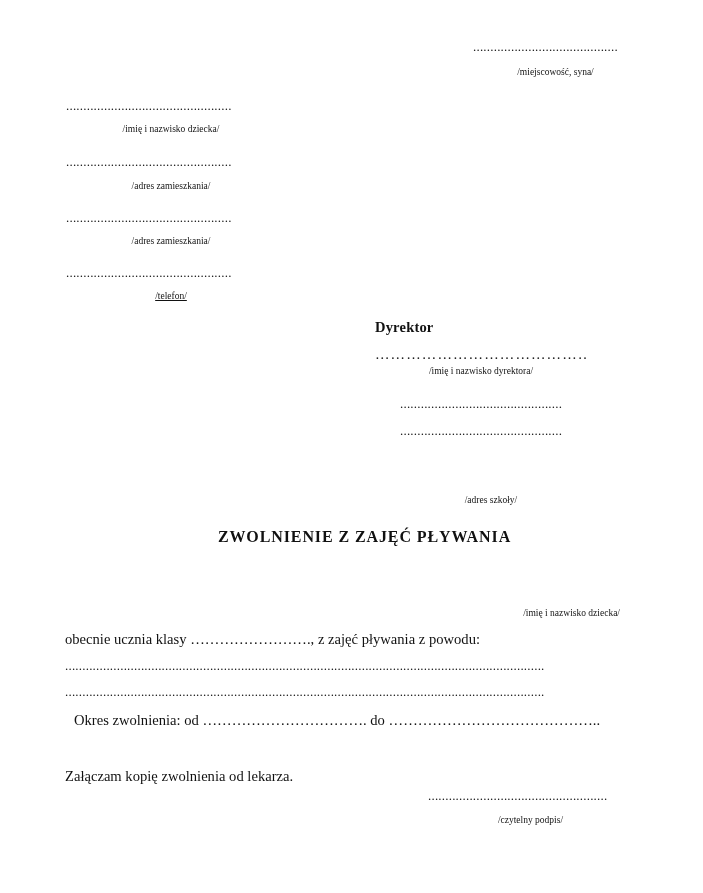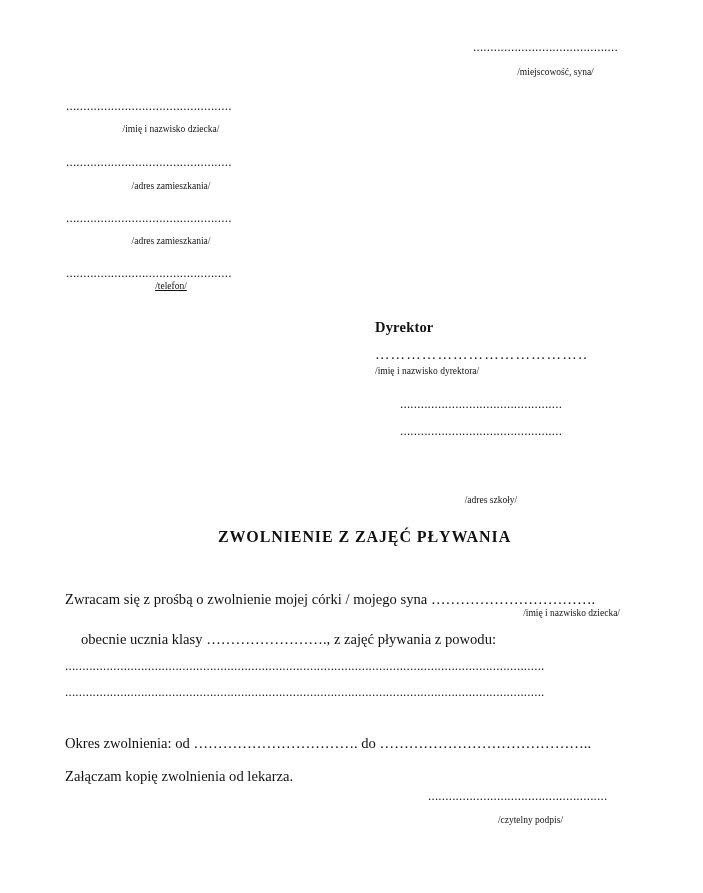--- a/index.html
+++ b/index.html
@@ -62,32 +62,32 @@
   .sender-rule  { left: 66px; width: 210px; }
   .sender-label { left: 66px; width: 210px; text-align: center; }
 
   #sender-name-rule   { top: 99px; }
   #sender-name-label  { top: 124px; }
   #sender-addr1-rule  { top: 155px; }
   #sender-addr1-label { top: 181px; }
   #sender-addr2-rule  { top: 211px; }
   #sender-addr2-label { top: 236px; }
   #sender-phone-rule  { top: 266px; }
-  #sender-phone-label { top: 281px; text-decoration: underline; }
+  #sender-phone-label { top: 291px; text-decoration: underline; }
 
   
   #recipient-title {
     left: 375px; top: 319px;
     font-size: 14.5px;
     font-weight: bold;
     letter-spacing: 0.2px;
     text-align: right;
   }
   #recipient-name-rule  { left: 375px; top: 347px; width: 212px; }
-  #recipient-name-label { left: 375px; top: 366px; width: 212px; text-align: left; }
+  #recipient-name-label { left: 375px; top: 366px; width: 212px; text-align: center; }
   #school-addr-rule-1   { left: 400px; top: 397px; width: 182px; }
   #school-addr-rule-2   { left: 400px; top: 424px; width: 182px; }
   #school-addr-label    { left: 400px; top: 451px; width: 182px; text-align: center; margin-top: 44px; }
 
   
   #doc-title {
     left: 0; top: 528px;
     width: 703px;
     text-align: center;
     font-size: 16px;
@@ -99,26 +99,26 @@
   
   .body-line {
     left: 65px;
     width: 575px;
     font-size: 14.6px;
     line-height: 1.25;
     white-space: nowrap;
   }
   #body-line-1 { top: 590px; }
   #child-name-label { left: 440px; top: 608px; width: 180px; text-align: right; }
-  #body-line-2 { top: 630px; margin-left: 16px; }
+  #body-line-2 { top: 630px; }
 
   #reason-rule-1 { left: 65px; top: 659px; width: 573px; }
   #reason-rule-2 { left: 65px; top: 685px; width: 573px; }
 
-  #body-line-3 { top: 734px; }
+  #body-line-3 { top: 711px; margin-left: 9px; }
   #body-line-4 { top: 767px; }
 
   
   #signature-rule  { left: 428px; top: 789px; width: 205px; }
   #signature-label { left: 428px; top: 815px; width: 205px; text-align: center; }
 </style>
 </head>
 <body>
 
 <div class="page">
@@ -142,21 +142,20 @@
 
   <div class="abs dots wide" id="recipient-name-rule">…………………………………….</div>
   <div class="abs caption" id="recipient-name-label">/imię i nazwisko dyrektora/</div>
 
   <div class="abs dots tight" id="school-addr-rule-1">...............................................</div>
   <div class="abs dots tight" id="school-addr-rule-2">...............................................</div>
   <div class="abs caption" id="school-addr-label">/adres szkoły/</div>
 
   <div class="abs" id="doc-title">ZWOLNIENIE Z ZAJĘĆ PŁYWANIA</div>
 
-  <div class="abs body-line" id="body-line-1">Zwracam się z prośbą o zwolnienie mojej córki / mojego syna …………………………….</div>
   <div class="abs caption" id="child-name-label">/imię i nazwisko dziecka/</div>
 
   <div class="abs body-line" id="body-line-2">obecnie ucznia klasy …………………….,  z zajęć pływania z powodu:</div>
 
   <div class="abs dots tight" id="reason-rule-1">...........................................................................................................................................</div>
   <div class="abs dots tight" id="reason-rule-2">...........................................................................................................................................</div>
 
   <div class="abs body-line" id="body-line-3">Okres zwolnienia: od ……………………………. do ……………………………………..</div>
   <div class="abs body-line" id="body-line-4">Załączam kopię zwolnienia od lekarza.</div>
 

